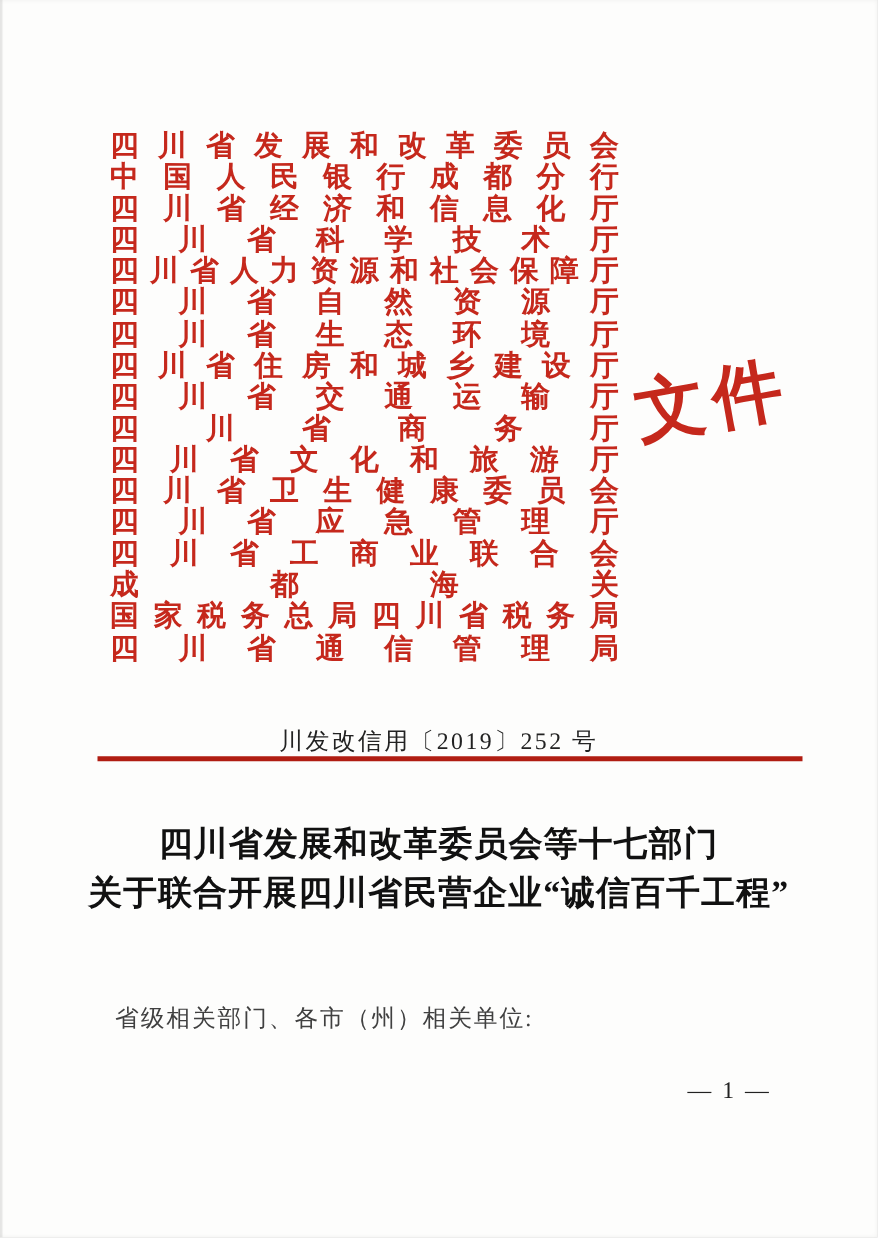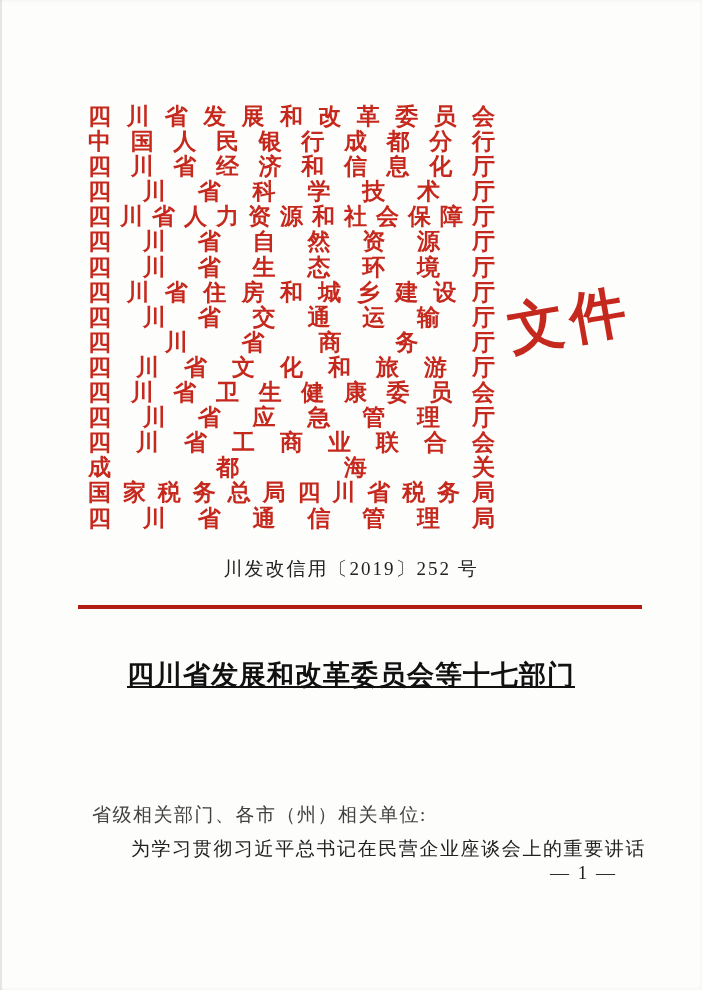--- a/index.html
+++ b/index.html
@@ -37,21 +37,21 @@
     font-weight:bold;
     color:var(--red,#c5281c);
     letter-spacing:6px;
     transform:rotate(-10deg);
     transform-origin:center;
     white-space:nowrap;
   }
   
   .doc-number{
     position:absolute;
-    left:0;top:556px;width:702px;
+    left:0;top:580px;width:702px;
     text-align:center;
     font-size:19px;
     letter-spacing:2px;
     color:#222;
   }
   
   .red-rule{
     position:absolute;
     left:78px;top:605px;width:564px;height:4px;
     background:var(--red-rule,#b01d12);
@@ -59,21 +59,20 @@
   
   .doc-title{
     position:absolute;
     left:40px;top:656px;width:622px;
     text-align:center;
     font-size:27px;
     font-weight:bold;
     line-height:39px;
     letter-spacing:1px;
     color:#111;
-    text-decoration:underline;
   }
   
   .salutation{
     position:absolute;
     left:92px;top:802px;
     font-size:19px;
     letter-spacing:1.5px;
     color:#404040;
   }
   .paragraph{
@@ -296,21 +295,21 @@
     </div>
 
   <div class="wenjian">文件</div>
 
   <div class="doc-number">川发改信用〔2019〕252 号</div>
 
   <div class="red-rule"></div>
 
   <div class="doc-title">
     <div>四川省发展和改革委员会等十七部门</div>
+    <div>关于联合开展四川省民营企业“诚信百千工程”</div>
   </div>
 
   <div class="salutation">省级相关部门、各市（州）相关单位:</div>
 
-  <div class="paragraph">为学习贯彻习近平总书记在民营企业座谈会上的重要讲话</div>
 
   <div class="page-number">— 1 —</div>
 
 </div>
 
 </body></html>

